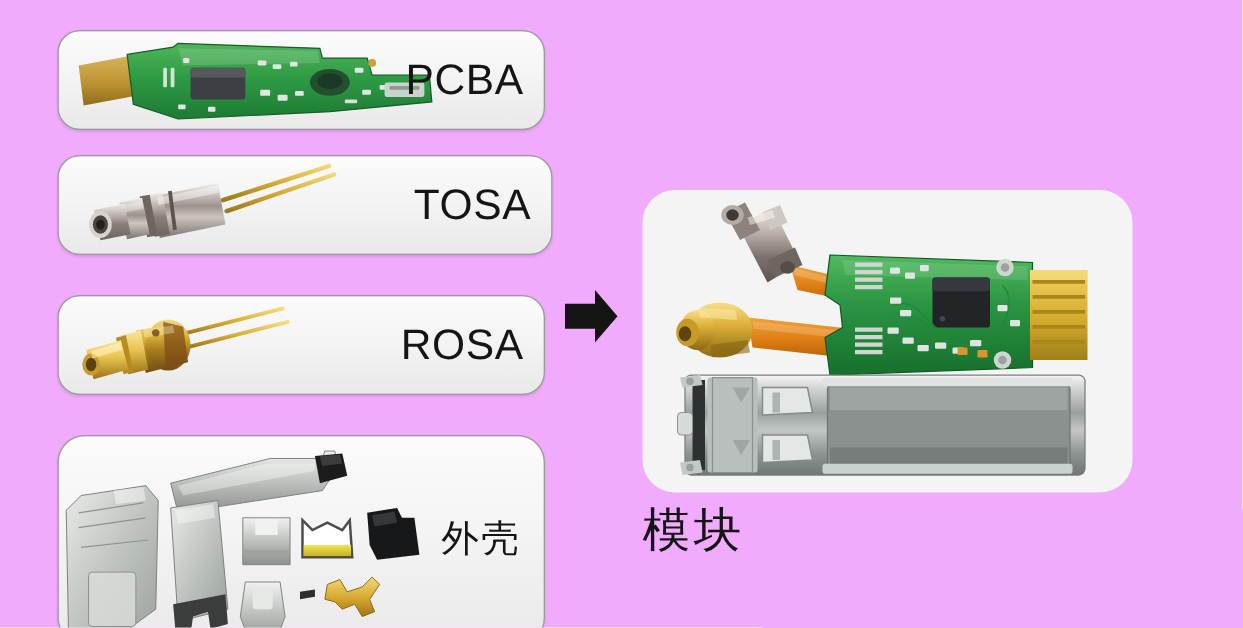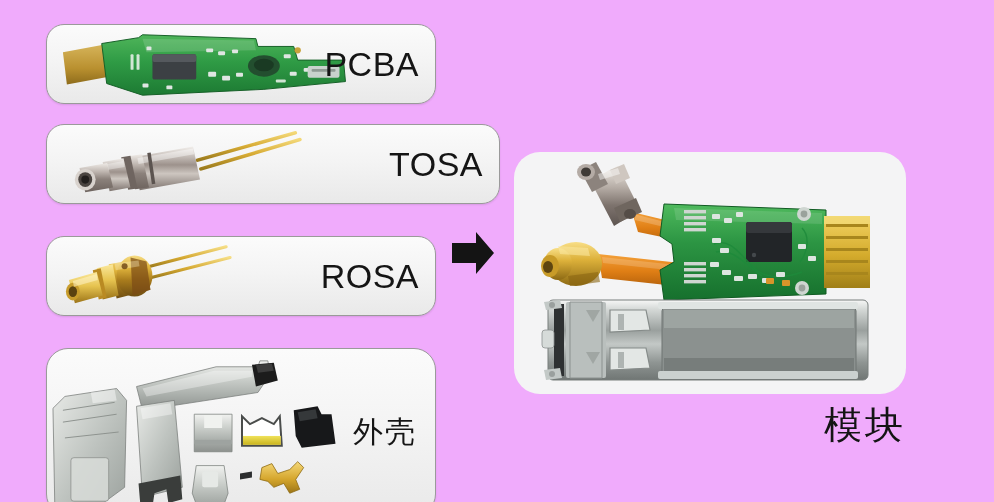--- a/index.html
+++ b/index.html
@@ -51,21 +51,21 @@
   .comp-art {
     position: absolute;
     left: 0; top: 0;
     width: 100%;
     height: 100%;
     pointer-events: none;
   }
 
   
   #card-pcba  { left: 46px;  top: 24px;  width: 390px; height: 80px; }
-  #card-tosa  { left: 46px;  top: 124px; width: 454px; height: 80px; }
+  #card-tosa  { left: 46px;  top: 124px; width: 396px; height: 80px; }
   #card-rosa  { left: 46px;  top: 236px; width: 390px; height: 80px; padding-left: 44px; }
   #card-shell { left: 46px;  top: 348px; width: 390px; height: 168px; border-radius: 22px; }
 
   #card-shell .comp-label { right: 18px; }
 
   
   #arrow {
     position: absolute;
     left: 450px;
     top: 228px;
@@ -88,21 +88,21 @@
     position: absolute;
     left: 0; top: 0;
     width: 100%;
     height: 100%;
   }
   #module-caption {
     position: absolute;
     left: 514px;
     top: 405px;
     width: 392px;
-    text-align: right;
+    text-align: left;
     font-size: 38px;
     line-height: 1.1;
     color: #141414;
     letter-spacing: 3px;
   }
 </style>
 </head>
 <body>
 
 <div id="stage">

